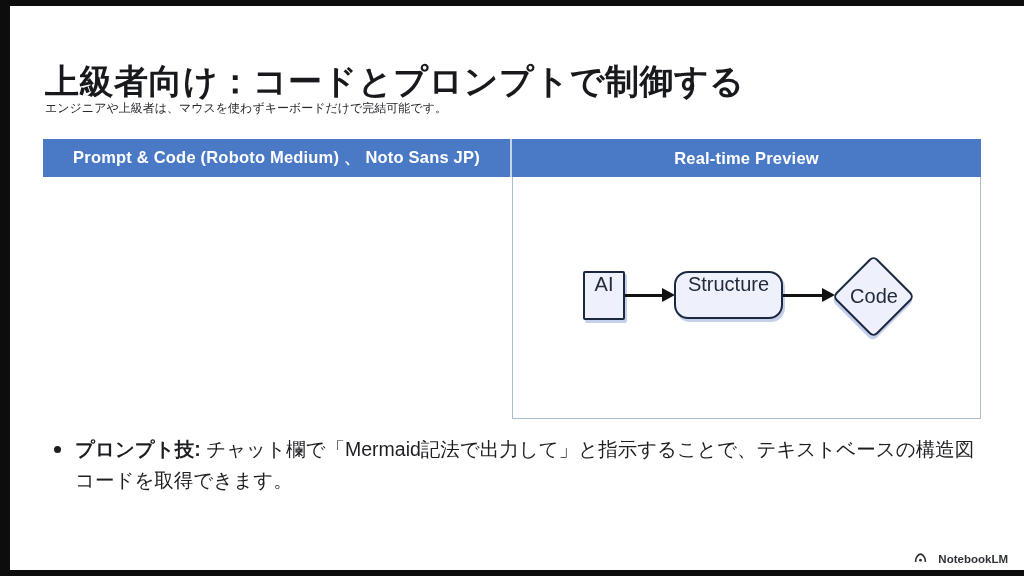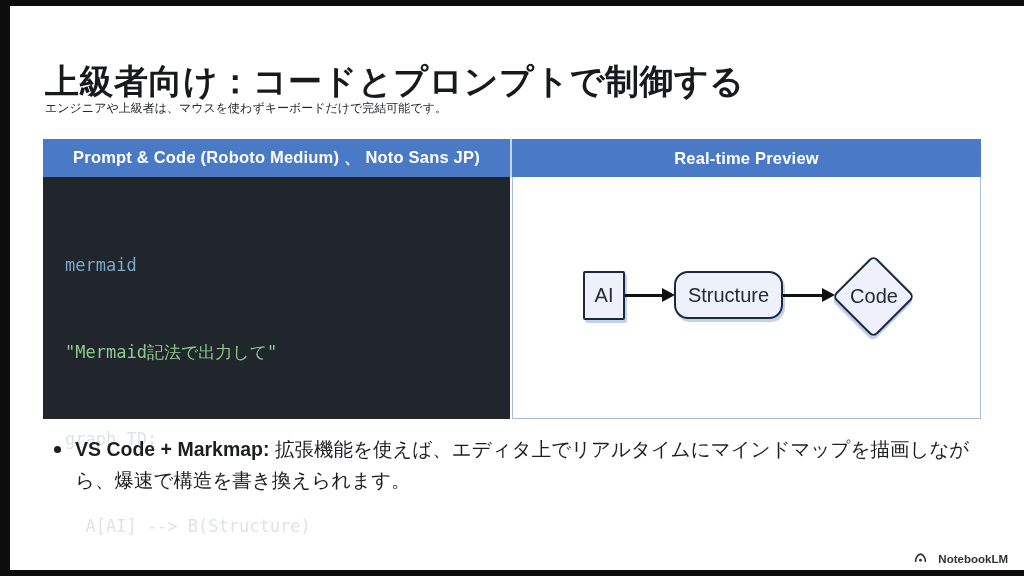--- a/index.html
+++ b/index.html
@@ -48,21 +48,21 @@
   .tok-plain{color:#dfe3e8;}
 
   .preview-body{
     position:absolute;left:469px;top:38px;width:469px;height:242px;
     background:#ffffff;border:1px solid #a9bed4;border-top:none;box-sizing:border-box;
   }
 
   
   .node{
     position:absolute;background:#eef0fb;border:2.5px solid #1b2940;
-    box-sizing:border-box;display:flex;align-items:center;justify-content:center;
+    box-sizing:border-box;display:flex;justify-content:center;
     color:#222b3a;font-size:20px;
     box-shadow:2px 3px 0 rgba(150,172,216,0.55);
   }
   .node-ai{left:70px;top:94px;width:42px;height:49px;border-radius:2px;}
   .node-structure{left:161px;top:94px;width:109px;height:48px;border-radius:14px;}
   .edge{position:absolute;height:2.5px;background:#111111;}
   .edge1{left:112px;top:117px;width:38px;}
   .edge2{left:270px;top:117px;width:40px;}
   .arrowhead{
     position:absolute;width:0;height:0;
@@ -110,29 +110,20 @@
 <div class="bar bar-bottom"></div>
 <div class="bar bar-left"></div>
 
 <h1 class="title">上級者向け：コードとプロンプトで制御する</h1>
 <div class="subtitle">エンジニアや上級者は、マウスを使わずキーボードだけで完結可能です。</div>
 
 <div class="panel">
   <div class="hdr hdr-left">Prompt &amp; Code (Roboto Medium) 、 Noto Sans JP)</div>
   <div class="hdr hdr-right">Real-time Preview</div>
 
-  <div class="code-body">
-    <div class="code-lines">
-      <div class="code-line tok-kw">mermaid</div>
-      <div class="code-line tok-str">"Mermaid記法で出力して"</div>
-      <div class="code-line tok-plain">graph TD;</div>
-      <div class="code-line tok-plain">  A[AI] --&gt; B(Structure)</div>
-      
-    </div>
-  </div>
 
   <div class="preview-body">
     <div class="node node-ai">
       <span>AI</span>
     </div>
     <div class="edge edge1"></div>
     <div class="arrowhead ah1"></div>
     <div class="node node-structure">
       <span>Structure</span>
     </div>
@@ -140,21 +131,21 @@
     <div class="arrowhead ah2"></div>
     <div class="diamond-wrap">
       <div class="diamond"></div>
       <div class="diamond-label">Code</div>
     </div>
   </div>
 </div>
 
 <div class="bullets">
   <div class="bullet">
-    <b>VS Code + Markmap:</b><span> 拡張機能を使えば、エディタ上でリアルタイムにマインドマップを描画しながら、爆速で構造を書き換えられます。</span>
+    <b>プロンプト技:</b><span> チャット欄で「Mermaid記法で出力して」と指示することで、テキストベースの構造図コードを取得できます。</span>
   </div>
 </div>
 
 <div class="footer">
   <svg class="brand-icon" viewBox="0 0 24 24">
     <path d="M3 17 C3 9 9 4 12 4 C15 4 21 9 21 17" fill="none" stroke="#2f3337" stroke-width="3.2" stroke-linecap="round"></path>
     <circle cx="12" cy="15" r="2.6" fill="#2f3337"></circle>
   </svg>
   <span>NotebookLM</span>
 </div>

